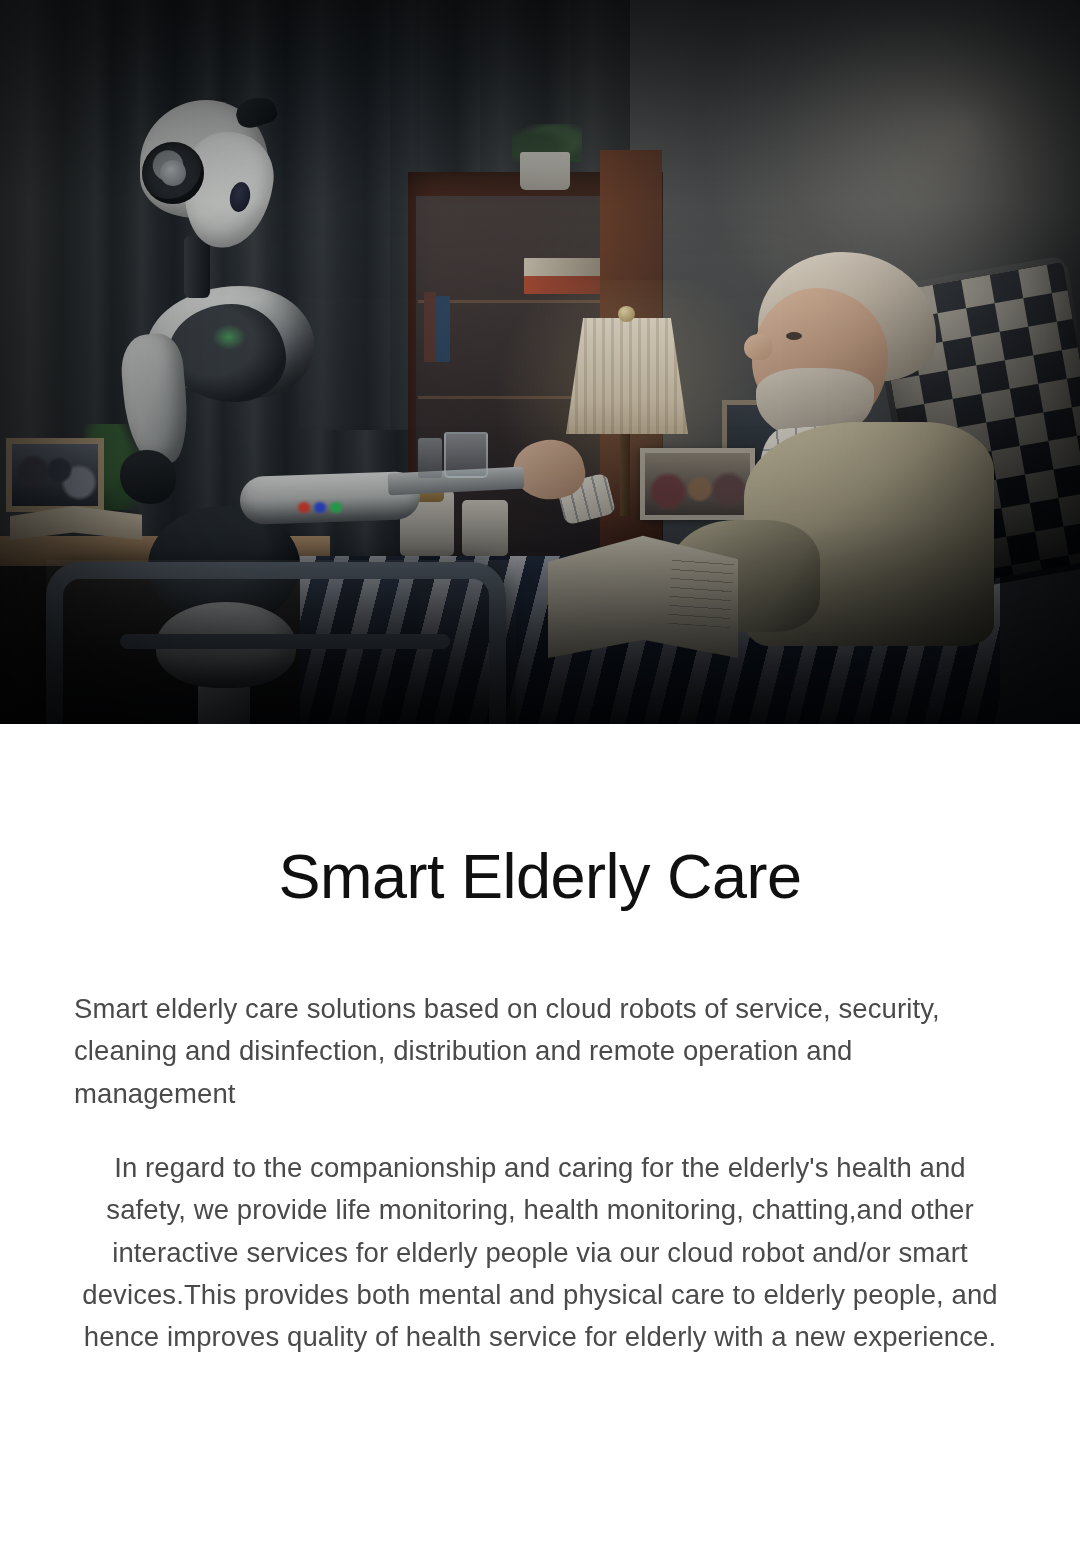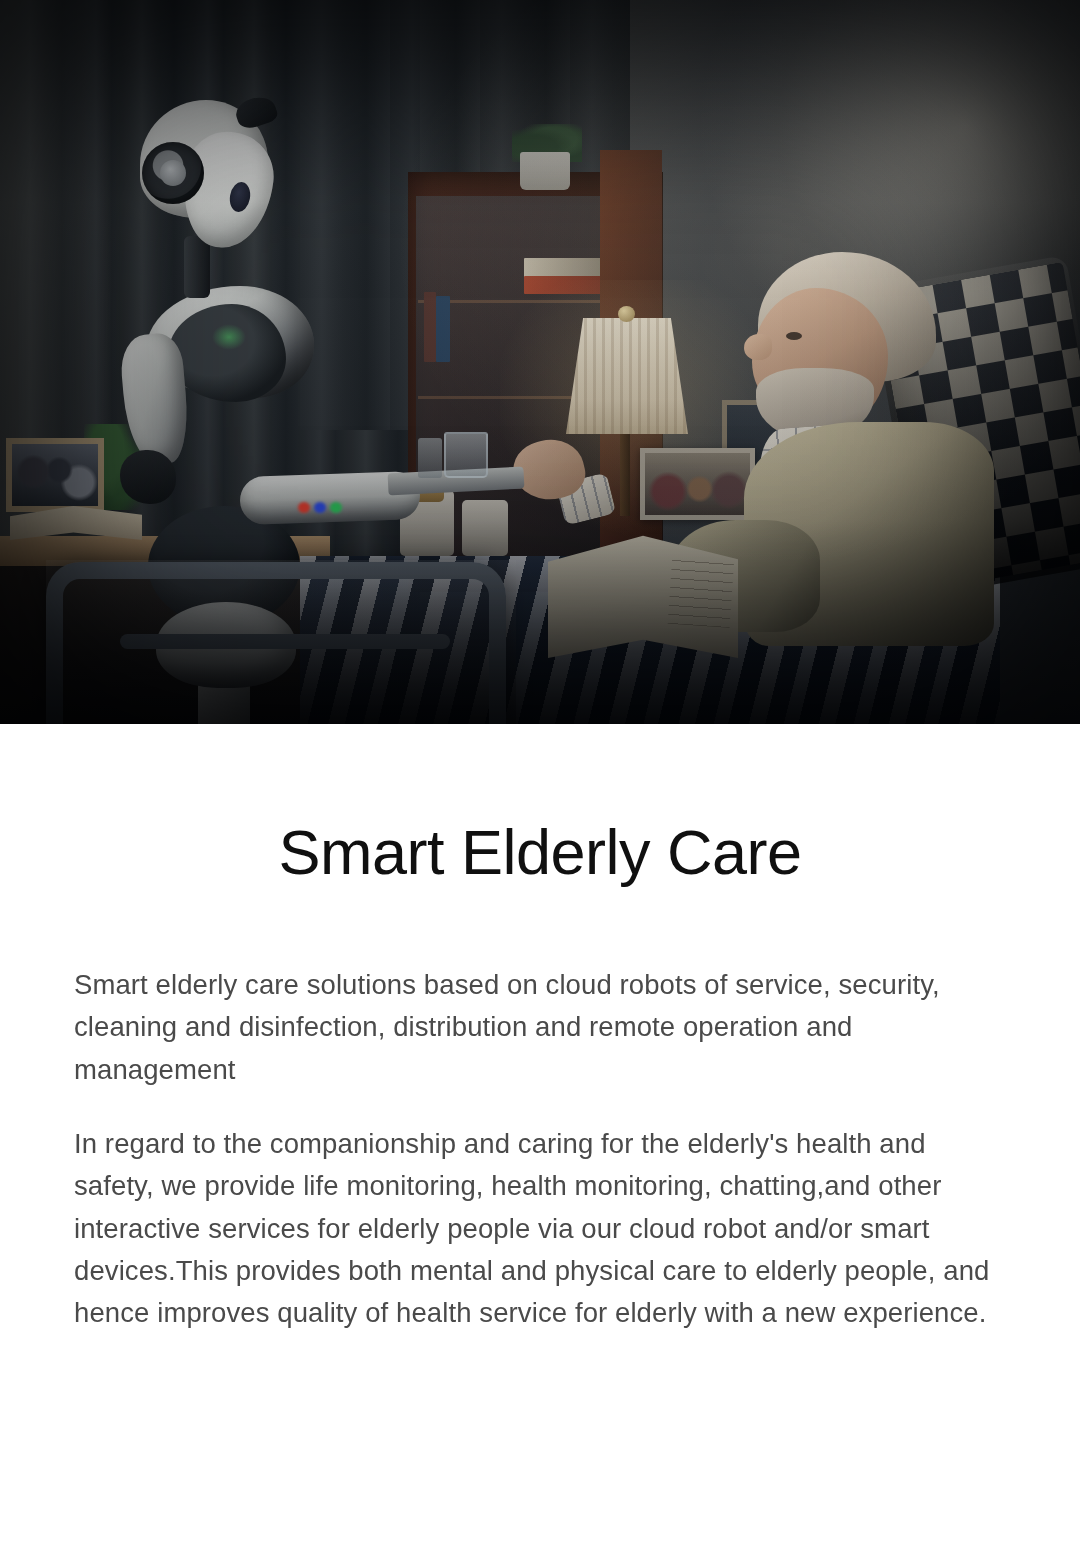--- a/index.html
+++ b/index.html
@@ -422,30 +422,30 @@
   }
 
   
   .content { position:absolute; left:0; top:724px; width:1080px; }
   .title {
     text-align:center;
     font-size:63px;
     font-weight:400;
     color:#101010;
     letter-spacing:-.5px;
-    margin-top:92px;
+    margin-top:116px;
   }
   .body-wrap { padding:0 74px; margin-top:76px; }
   .para {
     font-size:27.5px;
     line-height:1.54;
     color:#4a4a4a;
     letter-spacing:.1px;
   }
-  .para + .para { margin-top:32px; }
+  .para + .para { margin-top:32px;text-align:center; }
 </style>
 </head>
 <body>
 
 <div class="page">
 
   <div class="hero">
     <div class="hero-scene">
 
       <div class="wall"></div>

